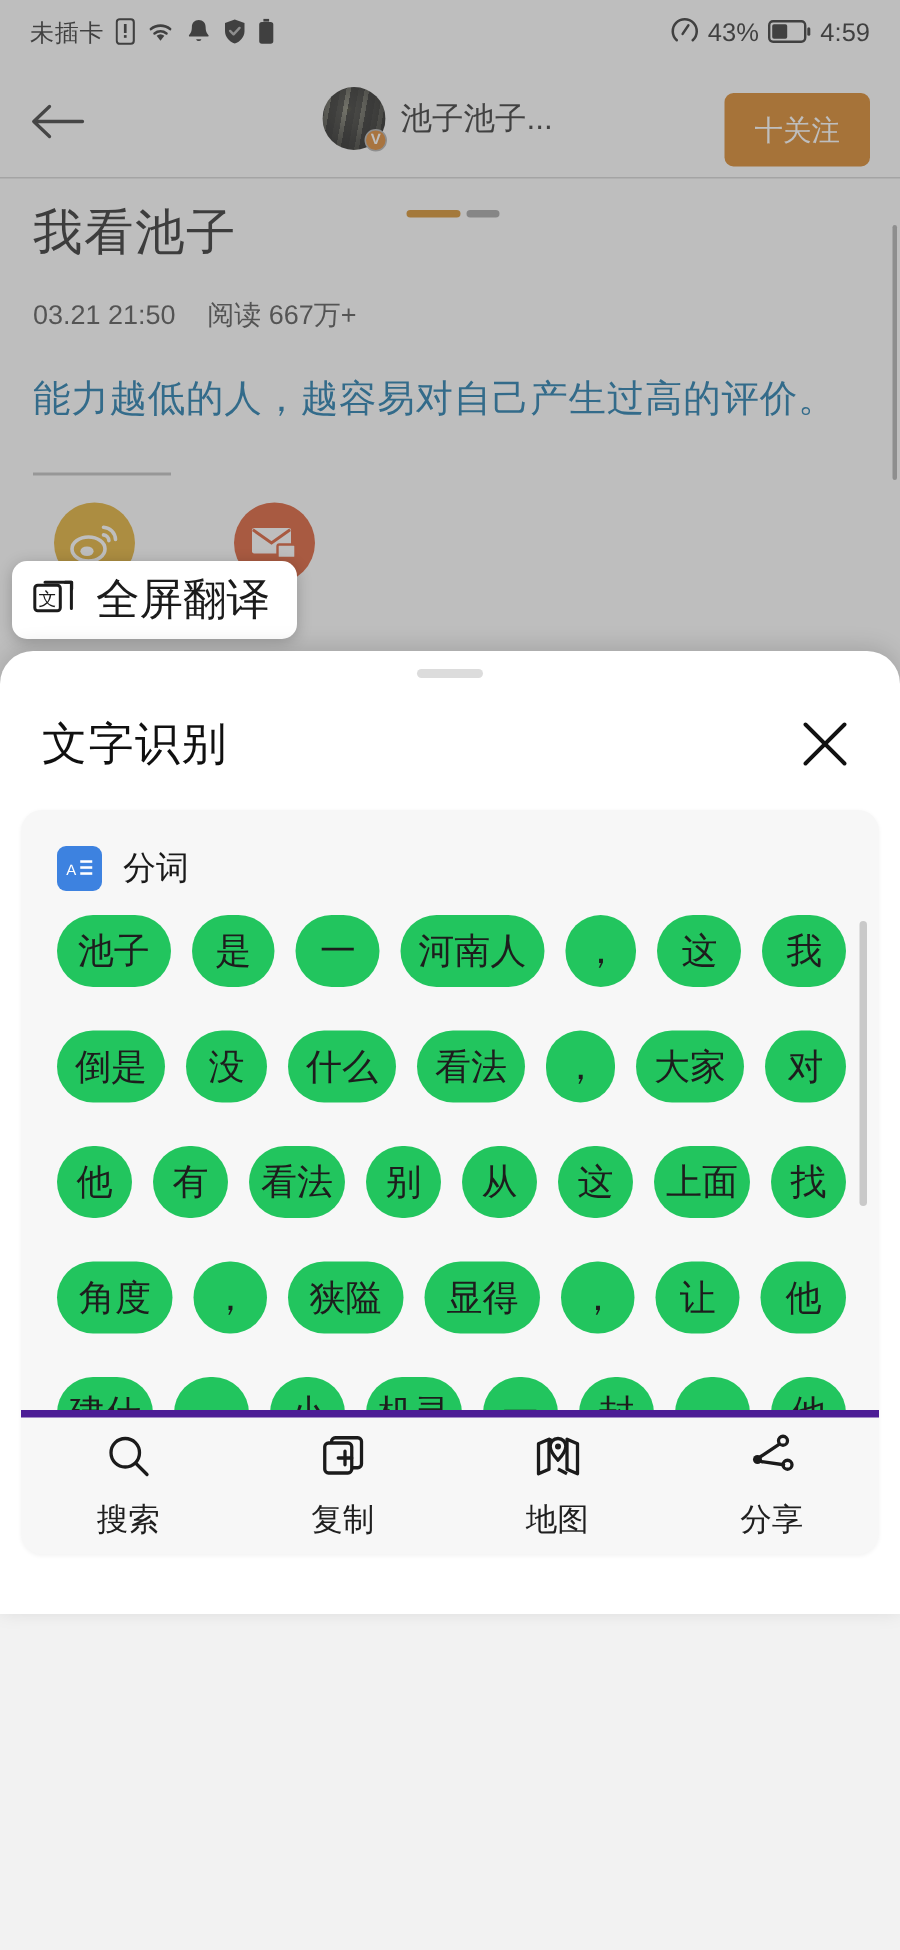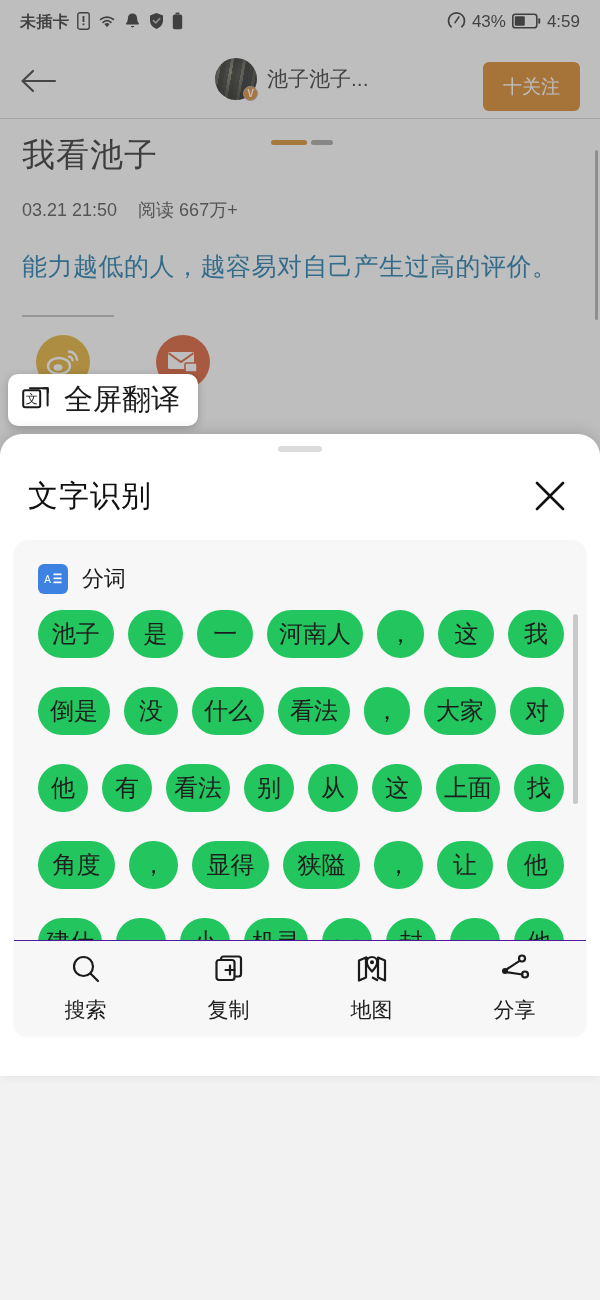--- a/index.html
+++ b/index.html
@@ -8,21 +8,21 @@
     font-family: "Liberation Sans", "DejaVu Sans", sans-serif;
     background: #f2f2f2;
     overflow: hidden;
   }
   #screen { position: relative; width: 600px; height: 1300px; overflow: hidden; background:#f2f2f2; }
 
   
   #article-layer { position:absolute; left:0; top:0; width:600px; height:460px; background:#ffffff; overflow:hidden; }
 
   .statusbar { height:44px; display:flex; align-items:center; padding:0 20px; font-size:17px; color:#1b1b1b; }
-  .sb-left { display:flex; align-items:center; gap:7px;font-weight:bold; }
+  .sb-left { display:flex; align-items:center; gap:7px; }
   .sb-right { margin-left:auto; display:flex; align-items:center; gap:6px; font-size:17px; }
   .sb-text { font-size:16px; letter-spacing:0.5px; }
   .ico { display:inline-block; line-height:1; }
 
   .navbar { height:74px; display:flex; align-items:center; padding:0 18px; position:relative; }
   .back-arrow { width:40px; height:40px; display:flex; align-items:center; justify-content:center; }
   .nav-center { position:absolute; left:215px; top:14px; display:flex; align-items:center; gap:10px; }
   .avatar-wrap { position:relative; width:42px; height:42px; }
   .avatar {
     width:42px; height:42px; border-radius:50%;
@@ -109,21 +109,21 @@
     font-size:24px; color:#1d1d1d; white-space:nowrap;
   }
   .token.punct { padding:0 14px; min-width:44px; }
   .token.blank { color:transparent; }
   .scroll-track { position:absolute; right:8px; top:4px; width:5px; height:340px; }
   .scroll-thumb { width:5px; height:190px; background:#c9c9c9; border-radius:3px; }
 
   .toolbar {
     position:absolute; left:0; bottom:0; width:100%; height:96px;
     background:#f7f7f7; display:flex; align-items:center;
-    border-top:1px solid #4c1d95;
+    border-top:5px solid #4c1d95;
   }
   .tool { flex:1; display:flex; flex-direction:column; align-items:center; gap:7px; }
   .tool-label { font-size:21px; color:#1f1f1f; }
 </style>
 </head>
 <body>
 
 <div id="screen">
 
   <div id="article-layer">
@@ -296,22 +296,22 @@
               <div class="token">看法</div>
               <div class="token">别</div>
               <div class="token">从</div>
               <div class="token">这</div>
               <div class="token">上面</div>
               <div class="token">找</div>
             </div>
             <div class="token-row">
               <div class="token">角度</div>
               <div class="token punct">，</div>
+              <div class="token">狭隘</div>
               <div class="token">显得</div>
-              <div class="token">狭隘</div>
               <div class="token punct">，</div>
               <div class="token">让</div>
               <div class="token">他</div>
             </div>
             <div class="token-row">
               <div class="token">建仕</div>
               <div class="token blank">一</div>
               <div class="token">小</div>
               <div class="token">机灵</div>
               <div class="token">一</div>

